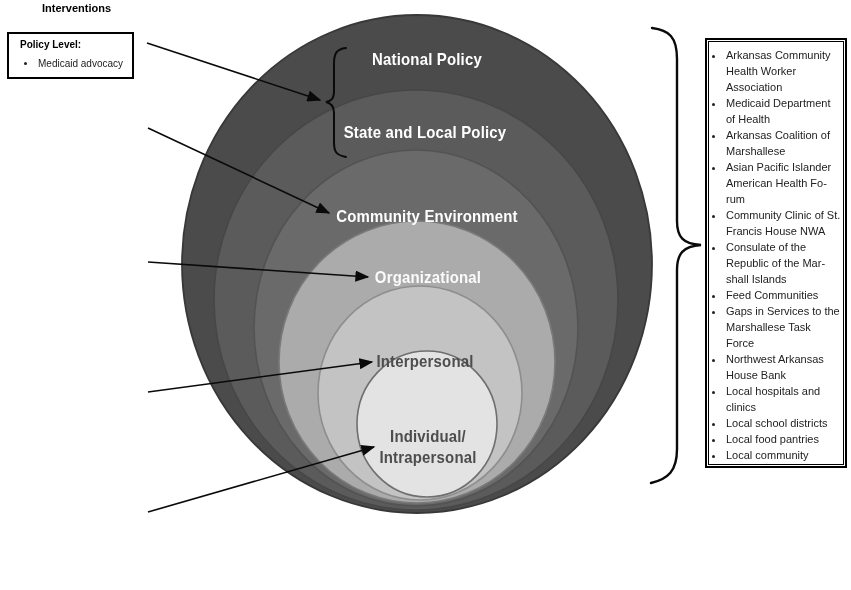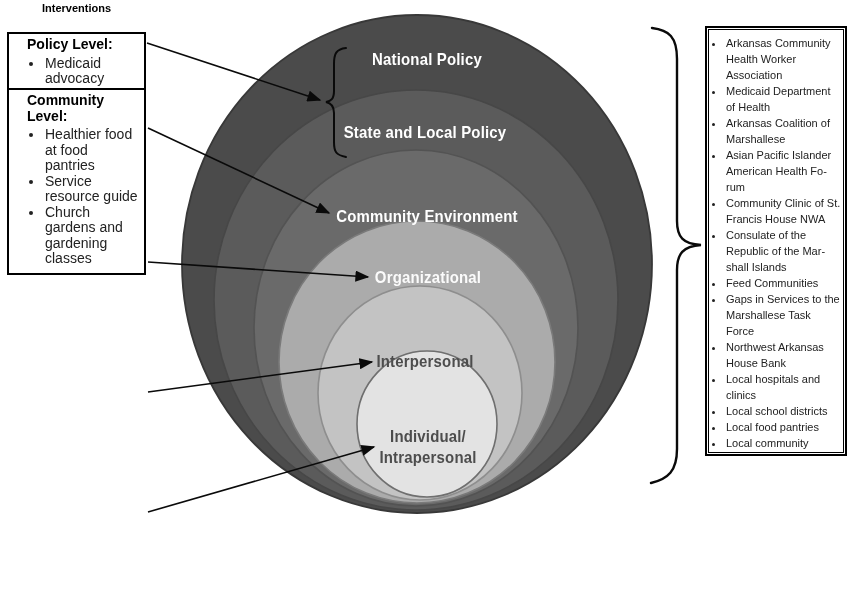--- a/index.html
+++ b/index.html
@@ -10,30 +10,30 @@
   .overlay { position:absolute; left:0; top:0; width:851px; height:590px; }
 
   .col-title {
     position:absolute; top:2px; font-weight:bold; font-size:11px;
     text-align:center; color:#000;
   }
   .col-title.left  { left:7px;   width:139px; }
   .col-title.right { left:703px; width:144px; }
 
   .ibox {
-    position:absolute; left:7px; width:139px; box-sizing:border-box;
-    border:2px solid #000; background:#fff; padding:3px 3px 3px 18px;
-    font-size:14px; line-height:15.5px; color:#222;
+    position:absolute; left:7px; width:127px; box-sizing:border-box;
+    border:2px solid #000; background:#fff; padding:3px 3px 3px 11px;
+    font-size:10px; line-height:15.5px; color:#222;
   }
   .ibox-header { font-weight:bold; color:#000; }
   .ibox ul { margin:3px; padding-left:14px; }
   .ibox li { padding-left:1px; }
 
   .pbox {
-    position:absolute; left:705px; top:26px; width:142px; height:430px;
+    position:absolute; left:705px; top:38px; width:142px; height:430px;
     box-sizing:border-box; border:2px solid #000; padding:1px; background:#fff;
   }
   .pbox-inner {
     box-sizing:border-box; width:100%; height:100%; border:1px solid #000;
     padding:5px 2px 0 3px; overflow:hidden; font-size:11px; line-height:16px; color:#222;
   }
   .pbox-inner ul { margin:0; padding-left:13px; }
   .pbox-inner li { padding-left:1px; }
 
   .ring-label {
@@ -83,28 +83,20 @@
   <div class="ring-label" style="left: 425px; top: 351px; color: rgb(77, 77, 77);">Interpersonal</div>
   <div class="ring-label" style="left: 428px; top: 426px; color: rgb(77, 77, 77);">Individual/
 Intrapersonal</div>
 
   <div class="ibox" style="top:32px;  min-height:41px;">
     <div class="ibox-header">Policy Level:</div>
     <ul>
         <li>Medicaid advocacy</li>
       </ul>
   </div>
-  <div class="ibox" style="top:88px;  min-height:110px;">
-    <div class="ibox-header">Community Level:</div>
-    <ul>
-        <li>Healthier food at food pantries</li>
-        <li>Service resource guide</li>
-        <li>Church gardens and gardening classes</li>
-      </ul>
-  </div>
 
   <div class="pbox">
     <div class="pbox-inner">
       <ul>
           <li>Arkansas Community Health Worker Association</li>
           <li>Medicaid Department of Health</li>
           <li>Arkansas Coalition of Marshallese</li>
           <li>Asian Pacific Islander American Health Fo-rum</li>
           <li>Community Clinic of St. Francis House NWA</li>
           <li>Consulate of the Republic of the Mar-shall Islands</li>

